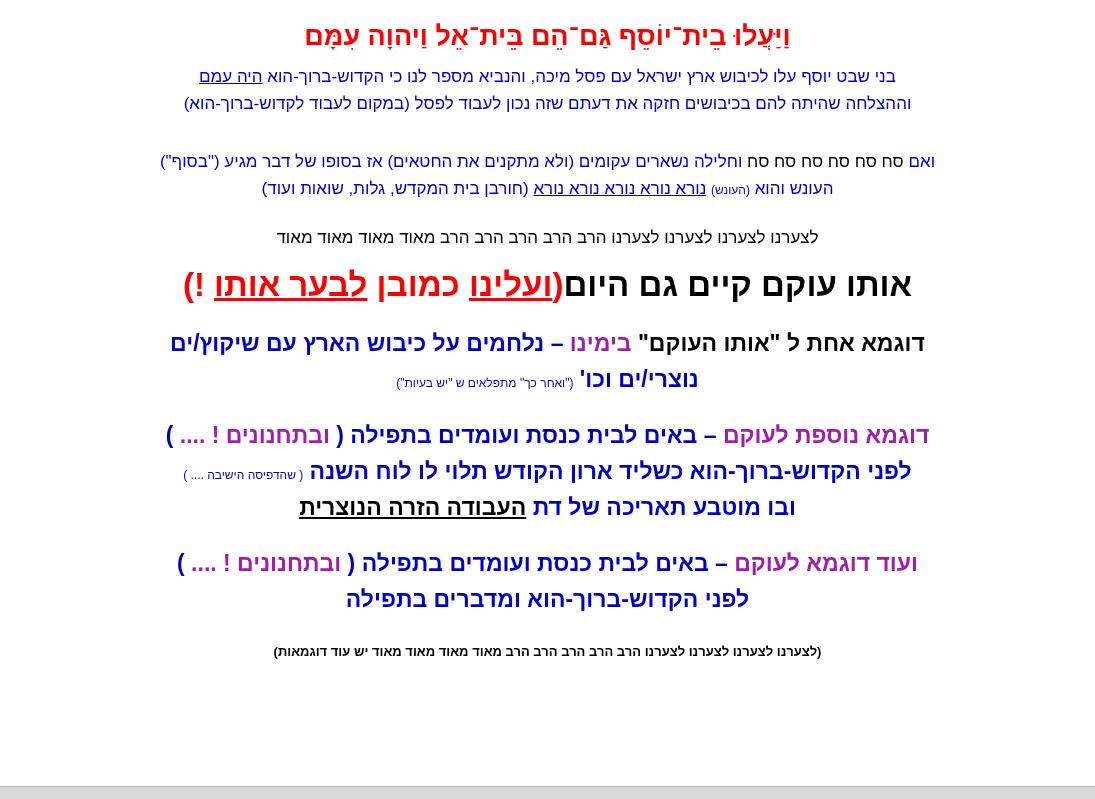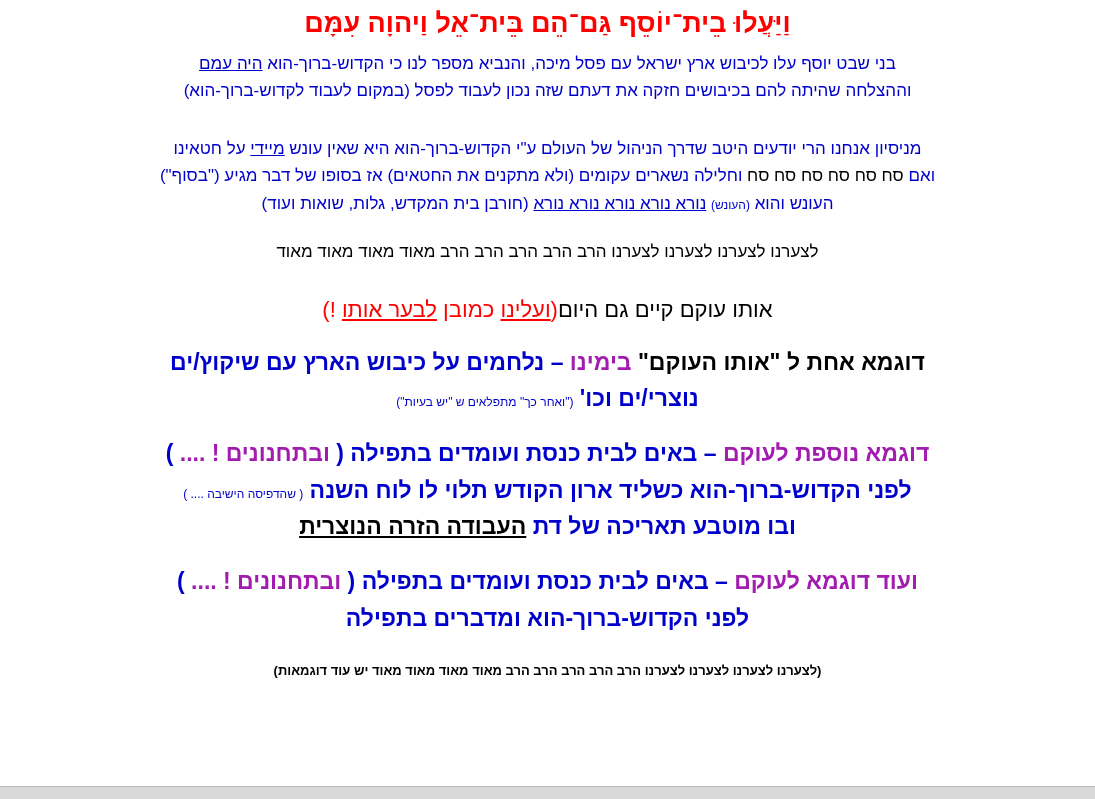--- a/index.html
+++ b/index.html
@@ -12,21 +12,21 @@
     height: 799px;
     font-family: "Liberation Sans", sans-serif;
     direction: rtl;
     overflow: hidden;
     position: relative;
   }
   .page {
     width: 1095px;
     height: 642px;
     box-sizing: border-box;
-    padding: 3px 14px 0 14px;
+    padding: 16px 14px 0 14px;
     background: #ffffff;
     text-align: center;
     position: relative;
   }
   .bottom-bar {
     position: absolute;
     left: 0;
     bottom: 0;
     width: 1095px;
     height: 12px;
@@ -59,24 +59,24 @@
   .spacer-sm { height: 10px; }
 
   .centerline {
     color: #000000;
     font-size: 17px;
     margin: 6px 0;
     text-align: center;
   }
 
   .bigline {
-    font-size: 22px;
-    font-weight: normal;
+    font-size: 33px;
+    font-weight: bold;
     line-height: 1.25;
-    margin: 18px 0 4px 0;
+    margin: 0 0 4px 0;
     white-space: nowrap;
   }
   .bigline .blk { color: #000000; }
   .bigline .red { color: #ff0000; }
 
   .medline {
     font-size: 23px;
     font-weight: bold;
     line-height: 1.45;
     margin: 2px 0;
@@ -107,23 +107,20 @@
 
   <div class="title">וַיַּעֲלוּ בֵית־יוֹסֵף גַּם־הֵם בֵּית־אֵל וַיהוָה עִמָּם</div>
 
   <div class="para">
     <span>בני שבט יוסף עלו לכיבוש ארץ ישראל עם פסל מיכה, והנביא מספר לנו כי הקדוש-ברוך-הוא </span><span class="u">היה עמם</span>
   </div>
   <div class="para">וההצלחה שהיתה להם בכיבושים חזקה את דעתם שזה נכון לעבוד לפסל (במקום לעבוד לקדוש-ברוך-הוא)</div>
 
   <div class="spacer-lg"></div>
 
-  <div class="para">
-    <span>מניסיון אנחנו הרי יודעים היטב שדרך הניהול של העולם ע"י הקדוש-ברוך-הוא היא שאין עונש </span><span class="u">מיידי</span><span> על חטאינו</span>
-  </div>
   <div class="para">
     <span>ואם </span><span class="blk">סח סח סח סח סח סח</span><span> וחלילה נשארים עקומים (ולא מתקנים את החטאים) אז בסופו של דבר מגיע ("בסוף")</span>
   </div>
   <div class="para">
     <span>העונש והוא </span><span class="tiny">(העונש)</span>
     <span class="u">נורא נורא נורא נורא נורא</span><span> (חורבן בית המקדש, גלות, שואות ועוד)</span>
   </div>
 
   <div class="spacer-md"></div>
 

